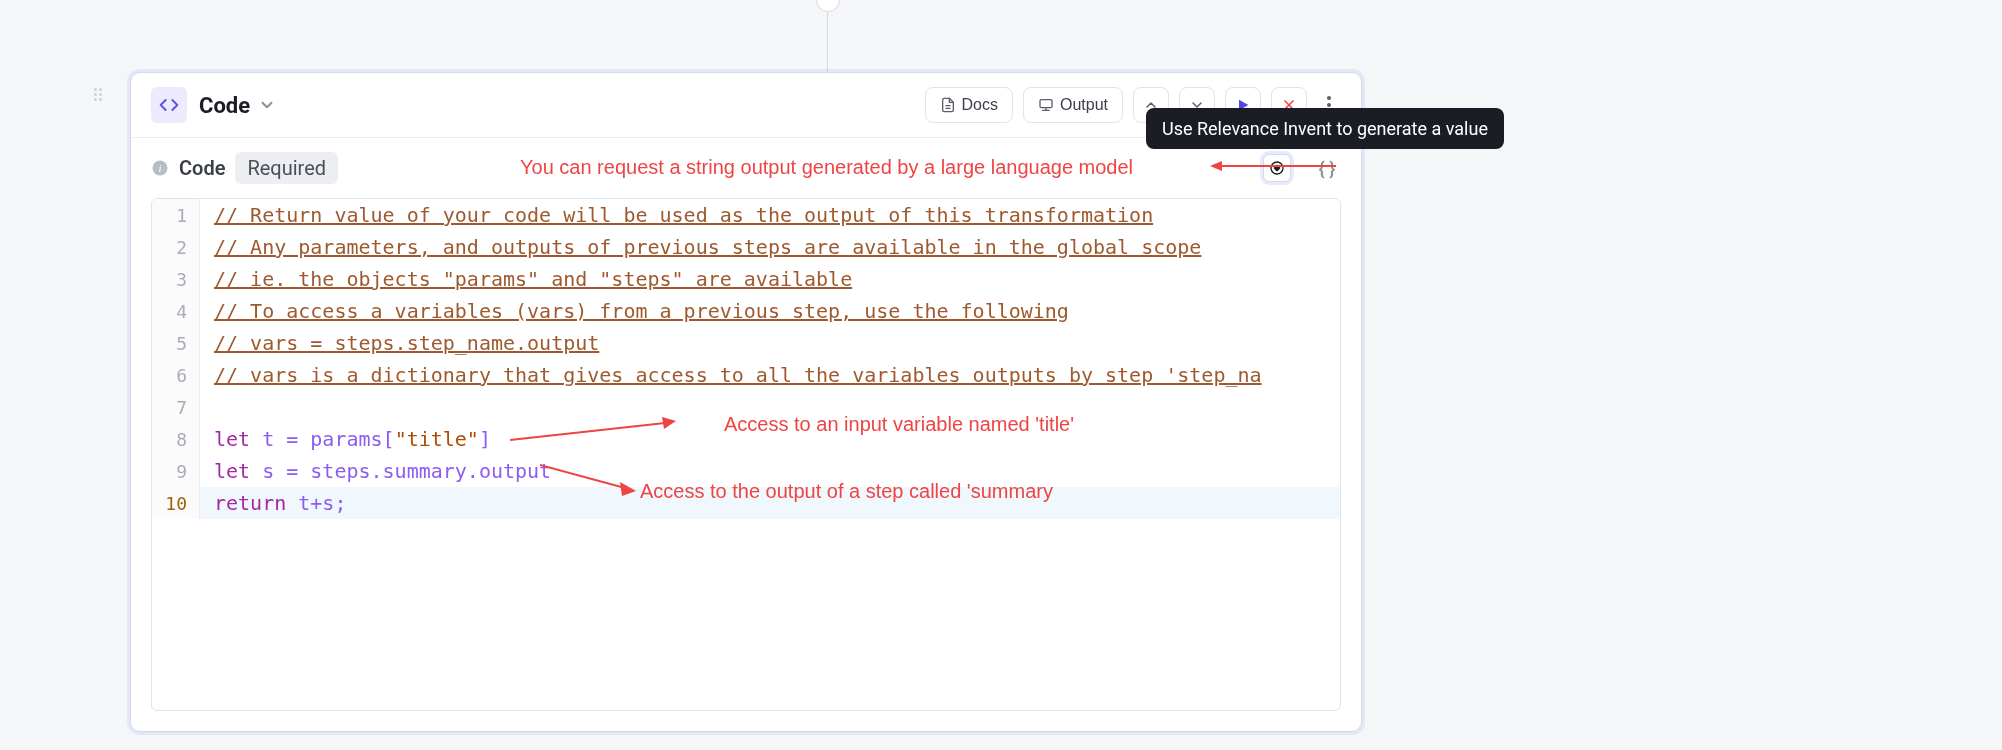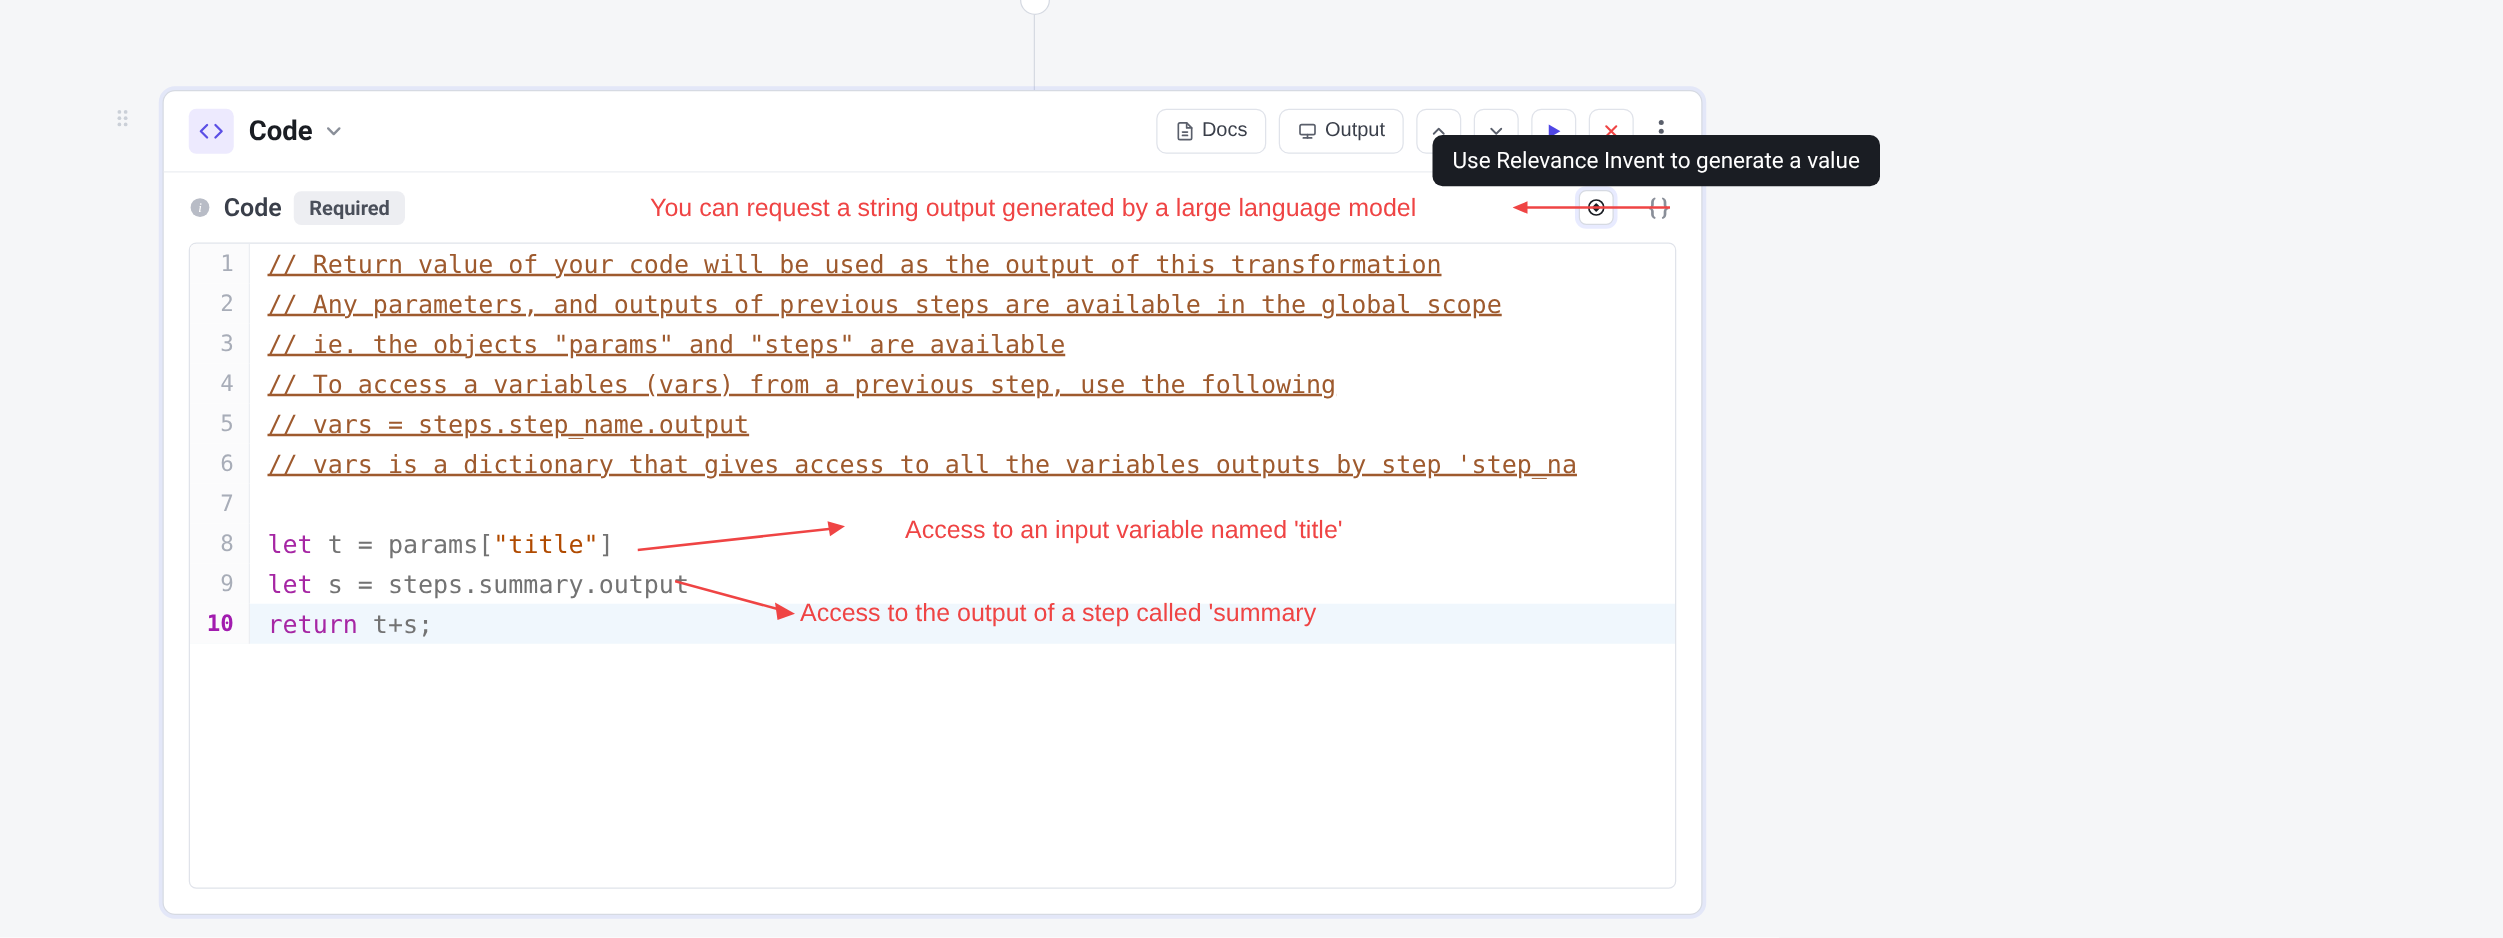--- a/index.html
+++ b/index.html
@@ -131,22 +131,22 @@
       color: #b8bcc6;
     }
     .section-label {
       font-size: 20px;
       font-weight: 600;
       color: #3a3f4a;
     }
     .required-badge {
       background: #edeef2;
       color: #4a4f5a;
-      font-size: 16px;
-      font-weight: 700;
+      font-size: 20px;
+      font-weight: 400;
       padding: 4px 12px;
       border-radius: 6px;
     }
     .ai-btn {
       margin-left: auto;
       width: 28px;
       height: 28px;
       border: 1px solid #d6dae2;
       border-radius: 6px;
       background: #fff;
@@ -188,31 +188,31 @@
       padding-right: 12px;
       color: #a8adb8;
       font-size: 18px;
       background: #fbfbfc;
       border-right: 1px solid #eceef2;
       align-self: stretch;
       display: flex;
       align-items: center;
       justify-content: flex-end;
     }
-    .editor-line.active .gutter { color: #a21caf; font-weight: 700; }
+    .editor-line.active .gutter { color: #a16207; font-weight: 400; }
     .code {
       padding-left: 14px;
       font-size: 20px;
       white-space: pre;
       color: #24292e;
     }
     .comment { color: #9e5a2e; text-decoration: underline; }
     .keyword { color: #a626a4; }
     .string { color: #b04a00; }
-    .identifier { color: #737373; text-align: right; }
+    .identifier { color: #8b5cf6; text-align: right; }
 
     
     .annotation {
       position: absolute;
       color: #ef4444;
       font-size: 20px;
       font-family: -apple-system, BlinkMacSystemFont, "Segoe UI", sans-serif;
     }
     .tooltip {
       position: absolute;

